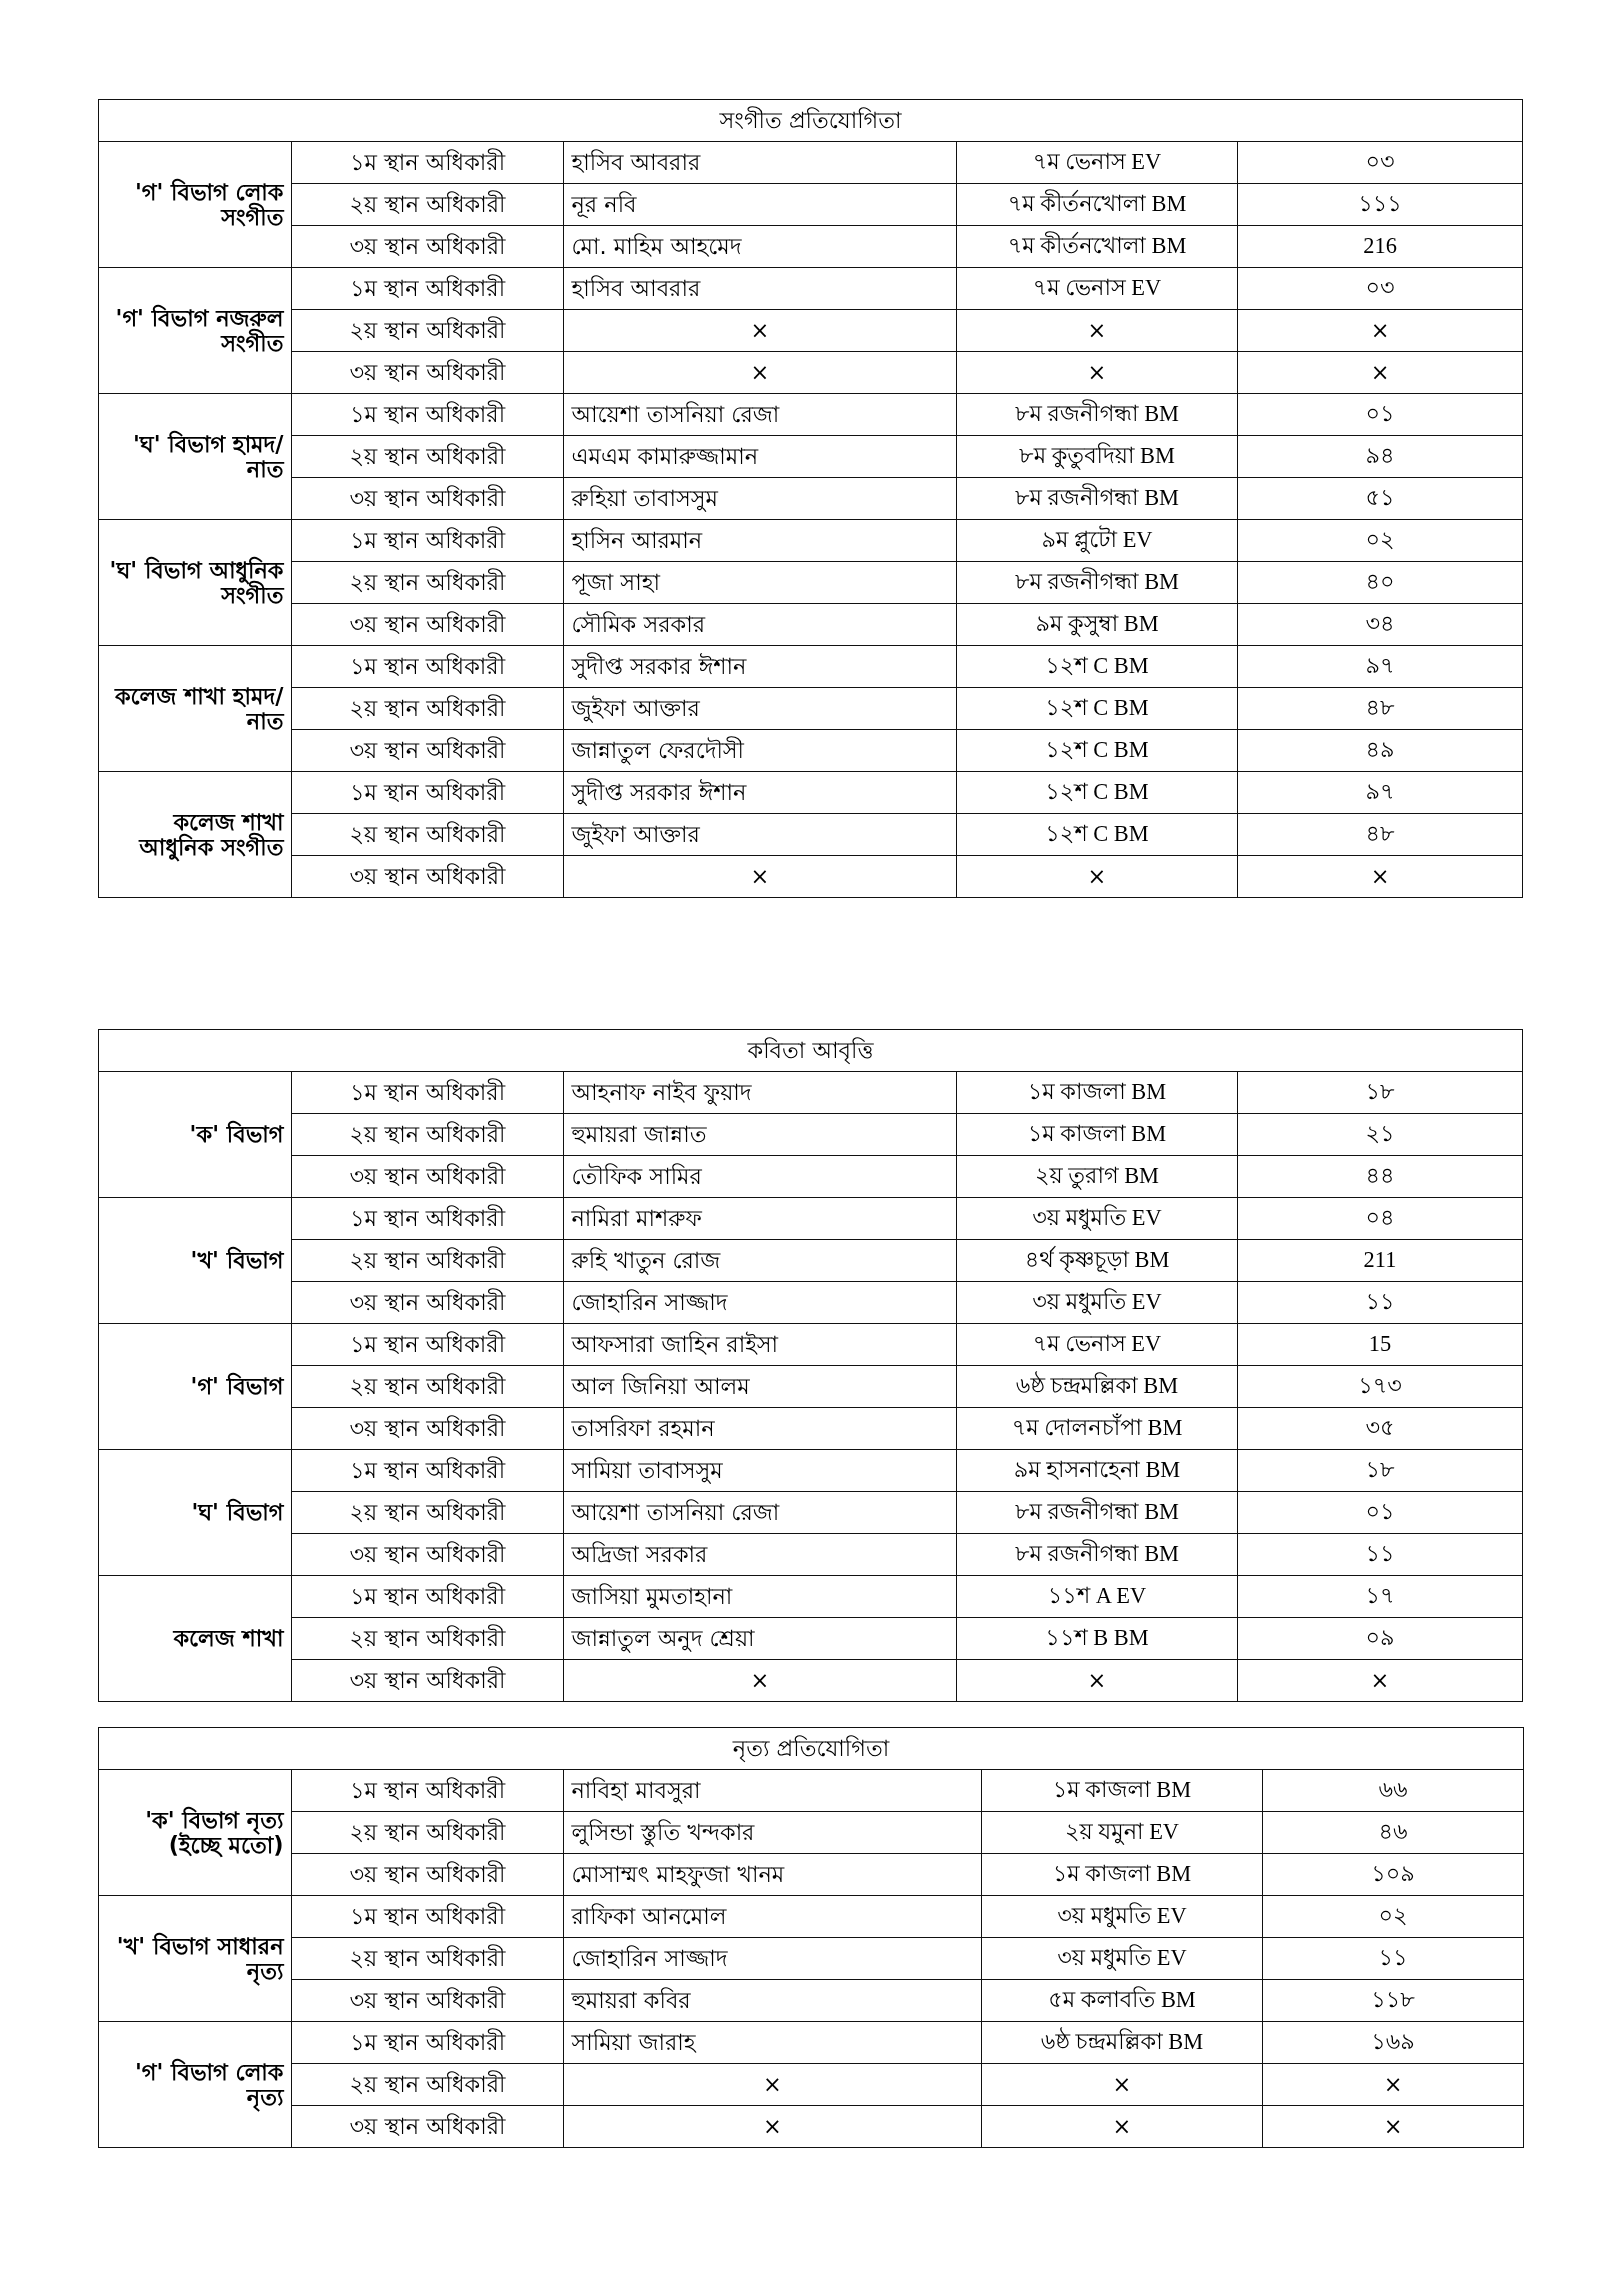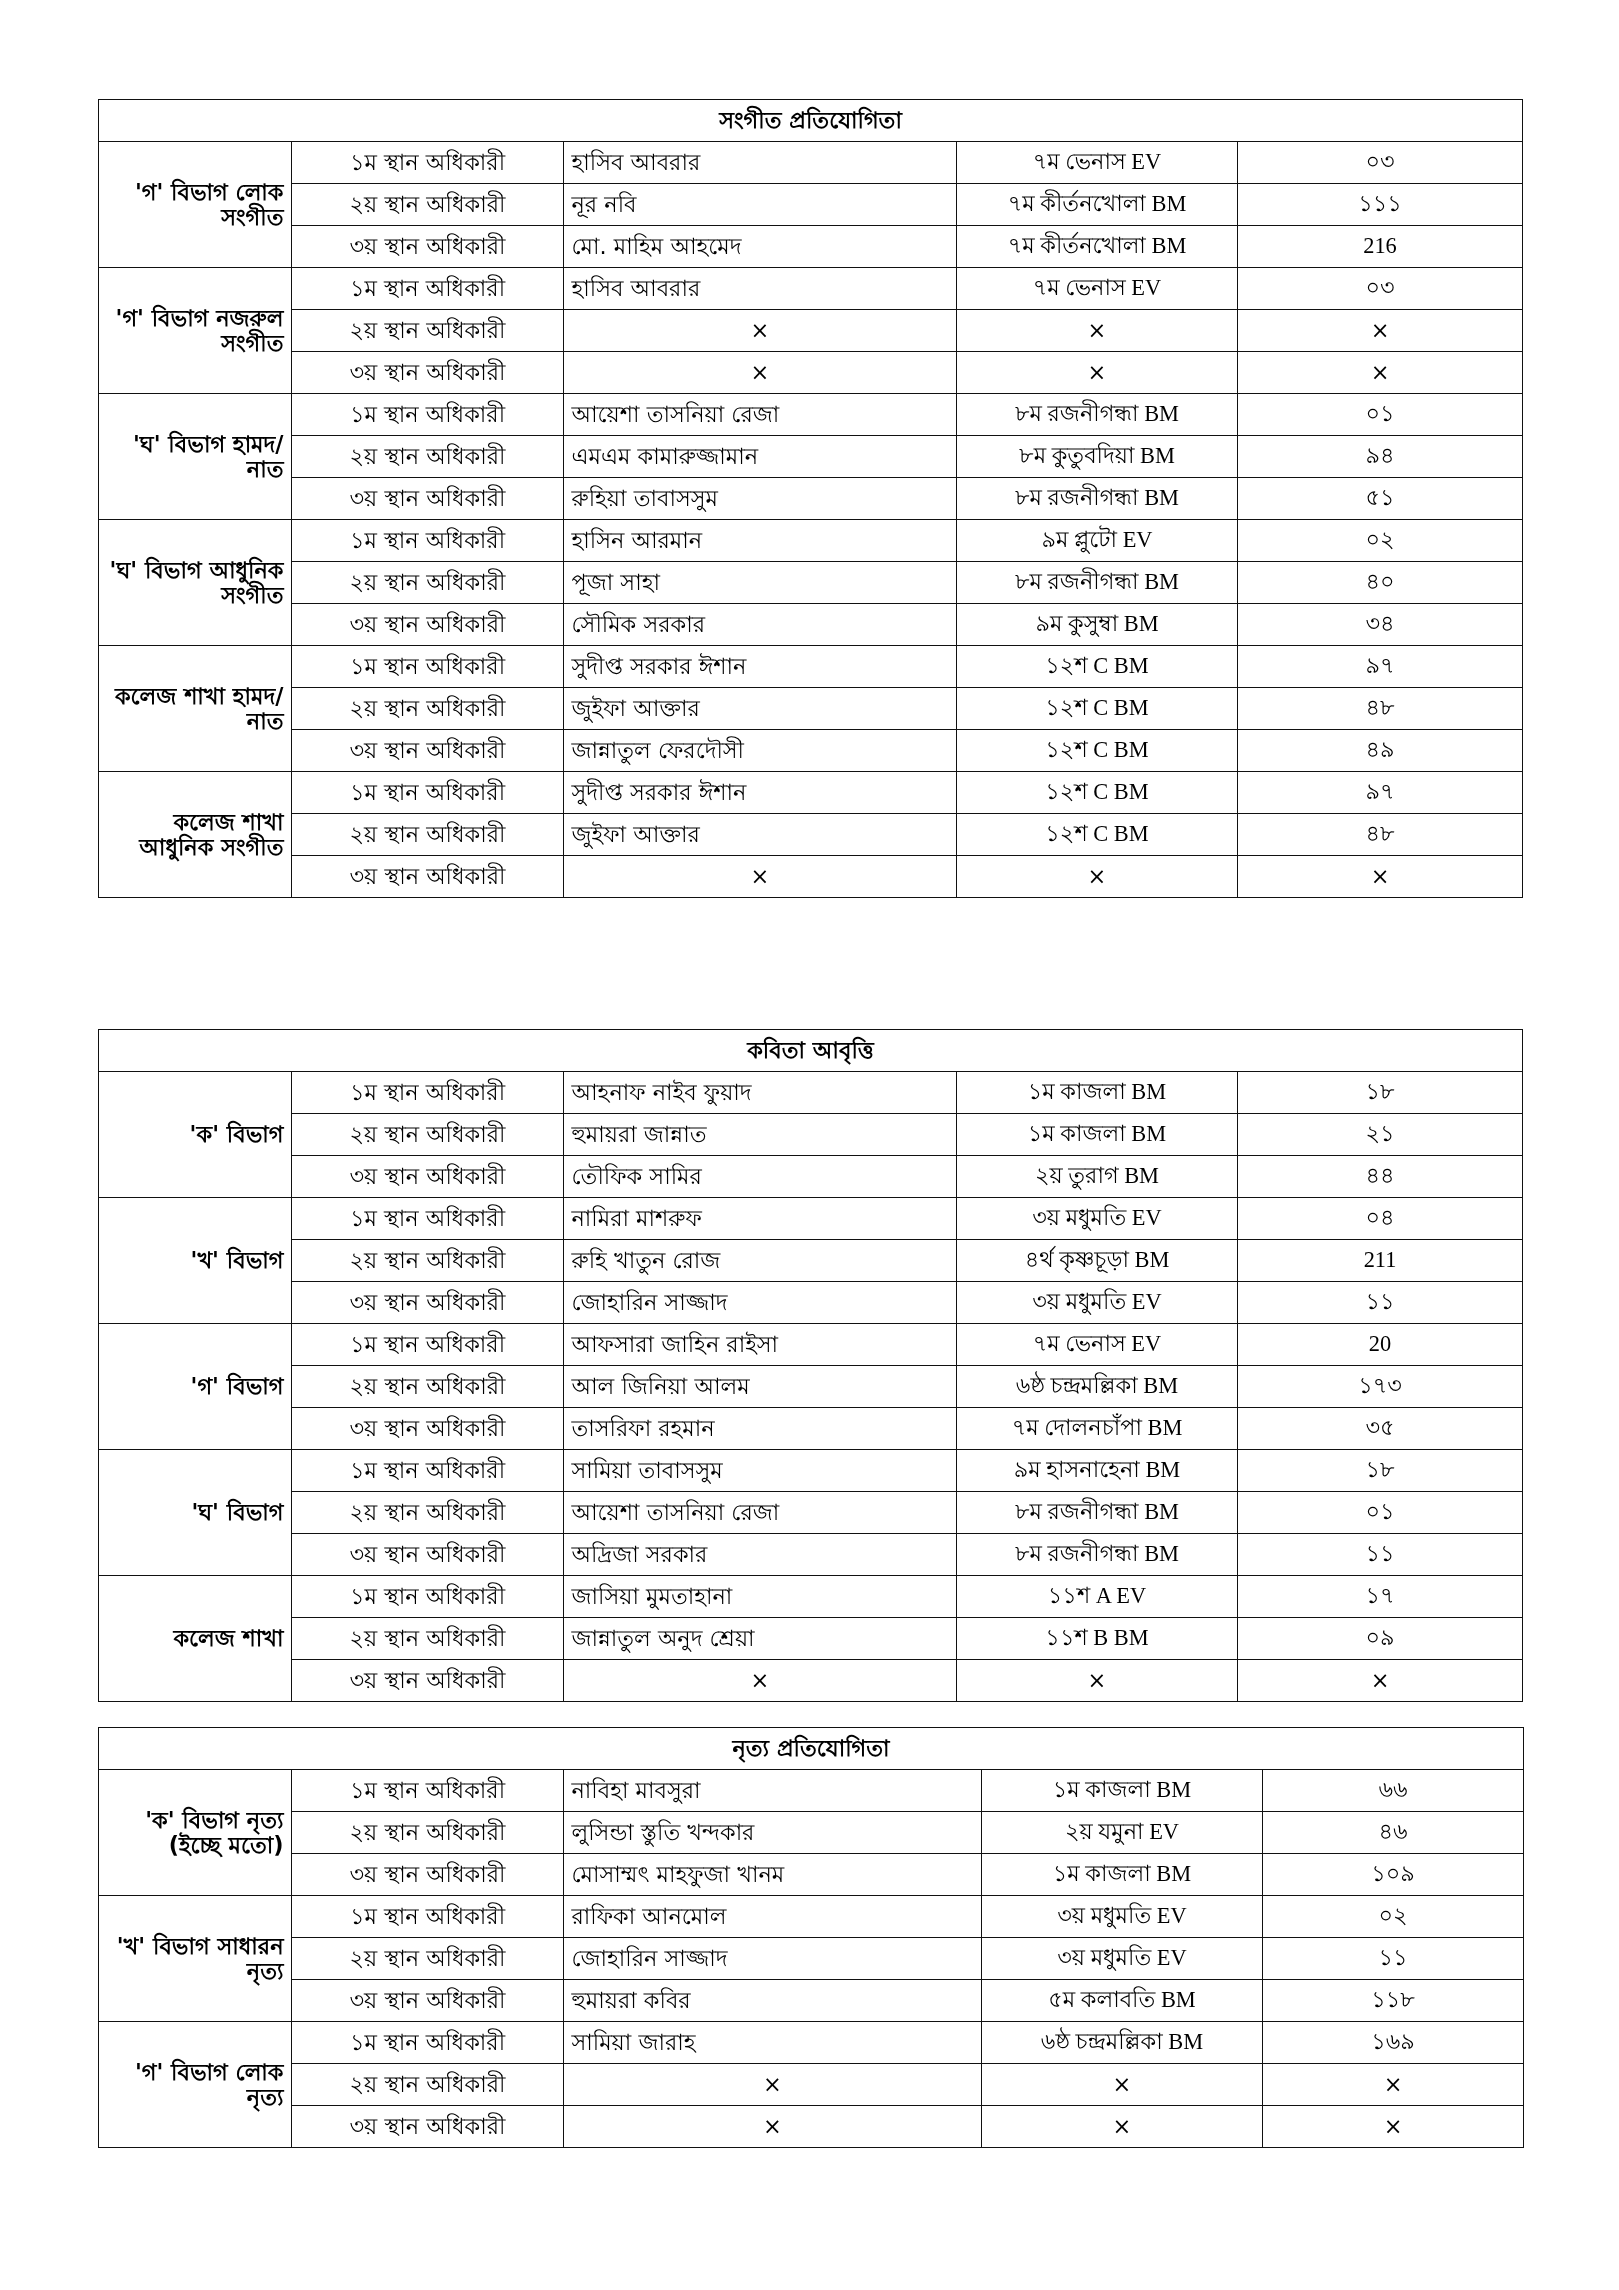--- a/index.html
+++ b/index.html
@@ -13,21 +13,21 @@
   }
   table.result td {
     border: 1.9px solid #111;
     height: 41px;
     padding: 0 7.5px;
     font-size: 22.4px;
     line-height: 1.1;
     overflow: hidden;
     white-space: nowrap;
   }
-  td.title { text-align: center; font-weight: bold; font-size: 24px; height: 39px; }
+  td.title { text-align: center; font-weight: normal; font-size: 24px; height: 39px; }
   td.group { text-align: right; font-weight: bold; white-space: normal !important; line-height: 1.55; }
   td.place { text-align: center; }
   td.name { text-align: left; padding-left: 13px; }
   td.cls { text-align: center; font-family: "Liberation Serif", "DejaVu Serif", serif; font-size: 24px; margin-left: 36px; }
   td.roll { text-align: center; font-family: "Liberation Serif", "DejaVu Serif", serif; font-size: 24px; }
   td.cross { text-align: center; font-family: "DejaVu Sans", sans-serif; font-size: 22.4px; }
   #t1 { top: 99px; }
   #t2 { top: 1029px; }
   #t3 { top: 1727px; }
   #t1 td:not(.title), #t3 td:not(.title) { height: 41px; }
@@ -213,21 +213,21 @@
         <td class="place">৩য় স্থান অধিকারী</td>
         <td class="name">জোহারিন সাজ্জাদ</td>
         <td class="cls">৩য় মধুমতি EV</td>
         <td class="roll">১১</td>
       </tr>
       <tr>
         <td rowspan="3" class="group">'গ' বিভাগ</td>
         <td class="place">১ম স্থান অধিকারী</td>
         <td class="name">আফসারা জাহিন রাইসা</td>
         <td class="cls">৭ম ভেনাস EV</td>
-        <td class="roll">20</td>
+        <td class="roll">15</td>
       </tr>
       <tr>
         <td class="place">২য় স্থান অধিকারী</td>
         <td class="name">আল জিনিয়া আলম</td>
         <td class="cls">৬ষ্ঠ চন্দ্রমল্লিকা BM</td>
         <td class="roll">১৭৩</td>
       </tr>
       <tr>
         <td class="place">৩য় স্থান অধিকারী</td>
         <td class="name">তাসরিফা রহমান</td>

